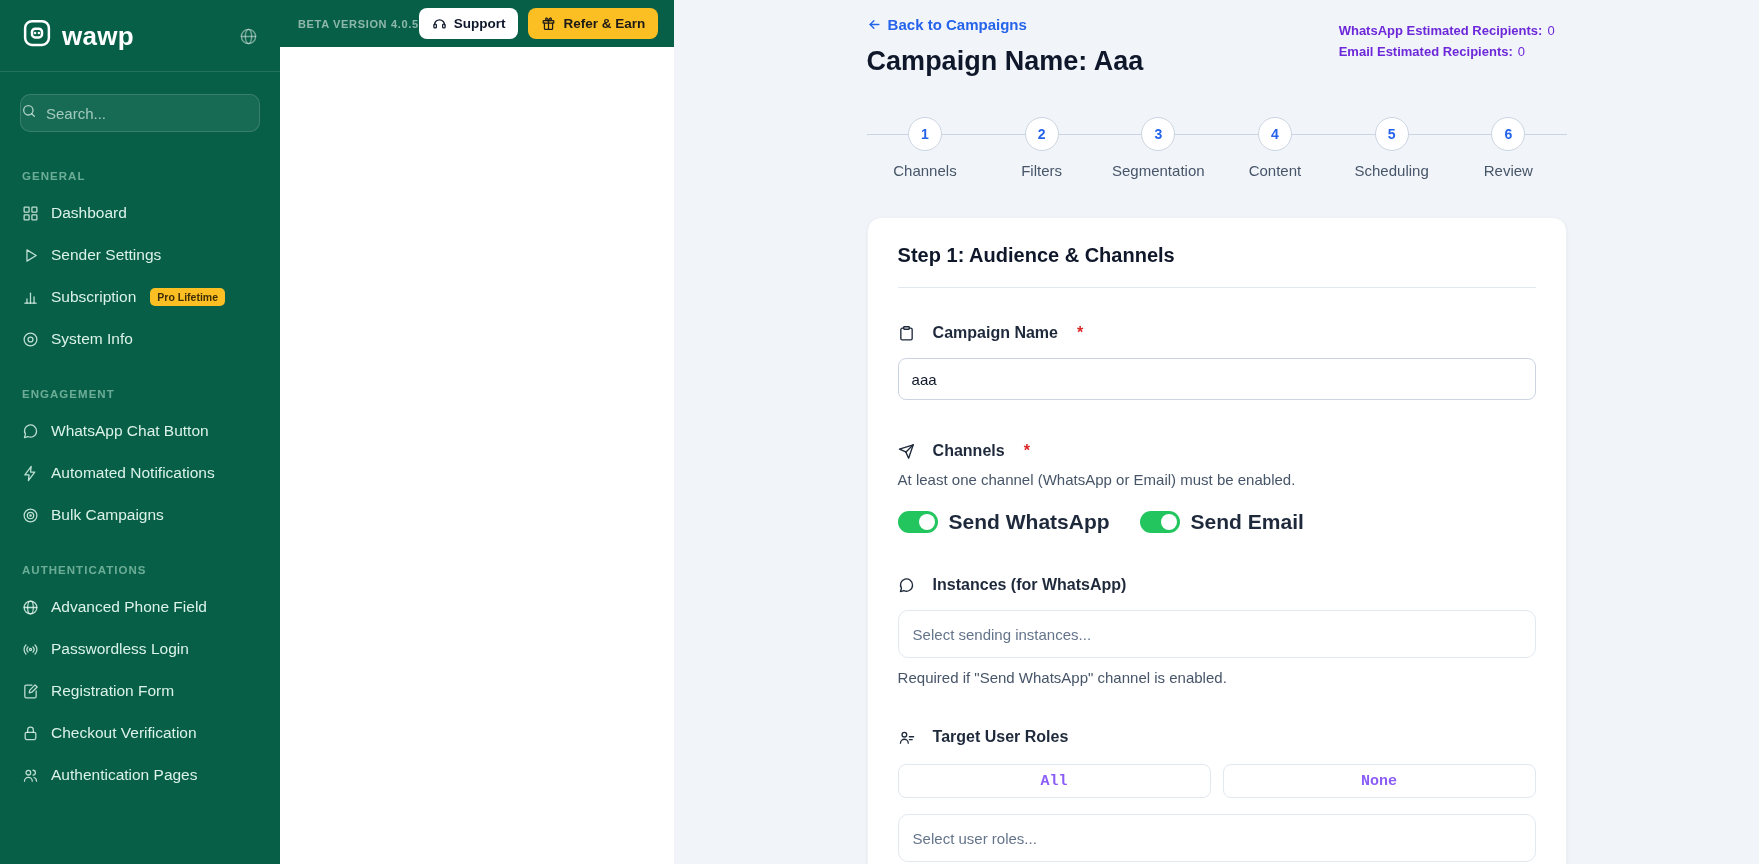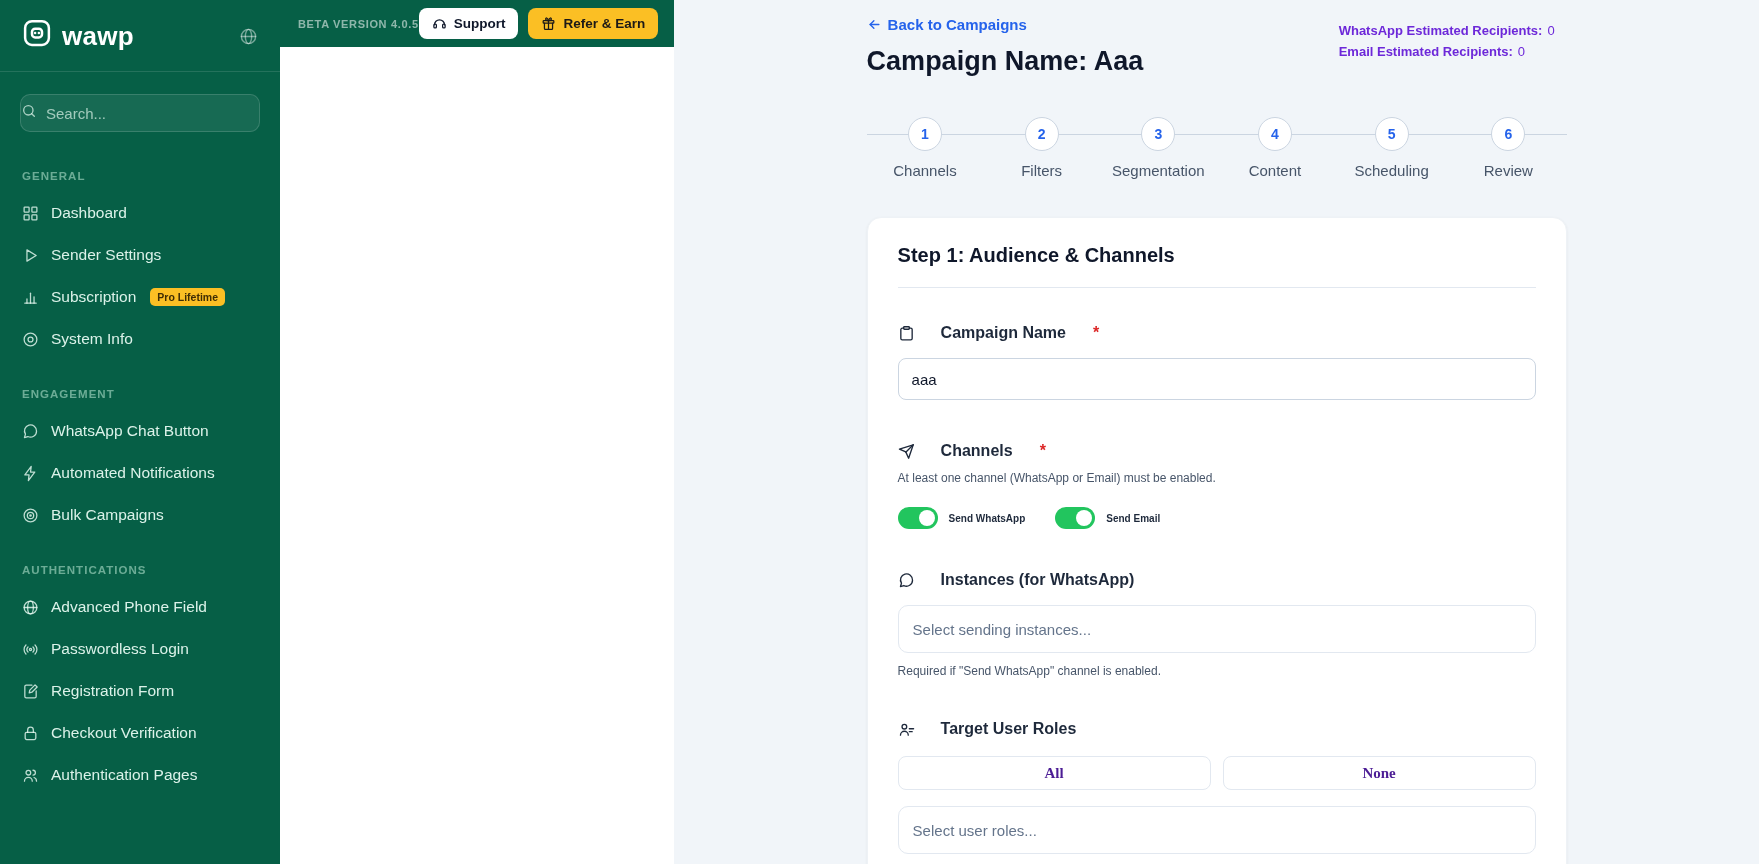--- a/index.html
+++ b/index.html
@@ -49,35 +49,35 @@
   .steps { display: flex; position: relative; }
   .step { flex: 1; display: flex; flex-direction: column; align-items: center; gap: 11px; cursor: pointer; }
   .step-circle { width: 34px; height: 34px; border-radius: 50%; background: #fff; border: 1px solid #cbd5e1; display: flex; align-items: center; justify-content: center; color: #2563eb; font-weight: 700; font-size: 14px; position: relative; z-index: 1; }
   .step-label { font-size: 15px; color: #475569; }
 
   
   .card { margin-top: 38px; background: #fff; border: 1px solid #eef2f6; border-radius: 14px; padding: 26px 30px 60px; box-shadow: 0 1px 3px rgba(15,23,42,.06); }
   .card-title { font-size: 20px; font-weight: 800; color: #0f172a; }
   .card hr { border: none; border-top: 1px solid #e2e8f0; margin: 20px 0 34px; }
   .field { margin-bottom: 42px; }
-  .field-label { display: flex; align-items: center; gap: 26px; font-weight: 700; font-size: 16px; color: #1e293b; margin-top: 36px; }
+  .field-label { display: flex; align-items: center; gap: 18px; font-weight: 700; font-size: 16px; color: #1e293b; margin-top: 36px; }
   .field-label svg { color: #1e293b; }
   .req { color: #dc2626; font-weight: 700; margin-left: 1px; }
   .text-input { margin-top: 16px; width: 100%; height: 42px; border: 1px solid #cbd5e1; border-radius: 8px; padding: 0 13px; font-size: 15px; color: #0f172a; font-family: inherit; outline: none; }
-  .helper { margin-top: 11px; font-size: 12px; color: #475569; }
+  .helper { margin-top: 11px; font-size: 15px; color: #475569; }
   .toggles-row { display: flex; align-items: center; gap: 30px; margin-top: 22px; }
-  .toggle-wrap { display: flex; align-items: center; gap: 11px; font-size: 10px; font-weight: 600; color: #1e293b; }
+  .toggle-wrap { display: flex; align-items: center; gap: 11px; font-size: 21px; font-weight: 600; color: #1e293b; }
   .toggle { width: 40px; height: 22px; border-radius: 999px; background: #cbd5e1; position: relative; cursor: pointer; flex-shrink: 0; }
   .toggle.on { background: #22c55e; }
   .toggle .knob { position: absolute; top: 3px; left: 3px; width: 16px; height: 16px; border-radius: 50%; background: #fff; }
   .toggle.on .knob { left: 21px; }
   .select-input { margin-top: 16px; width: 100%; height: 48px; border: 1px solid #e2e8f0; border-radius: 10px; padding: 8px 14px; font-size: 15px; color: #0f172a; font-family: inherit; outline: none; background: #fff; }
   .select-input::placeholder, .text-input::placeholder { color: #64748b; }
   .pill-row { display: flex; gap: 12px; margin-top: 18px; }
-  .pill-btn { flex: 1; height: 34px; background: #fff; border: 1px solid #e2e8f0; border-radius: 8px; font-size: 15px; font-weight: 700; color: #4c1d95; cursor: pointer; font-family: Liberation Serif, serif; }
+  .pill-btn { flex: 1; height: 34px; background: #fff; border: 1px solid #e2e8f0; border-radius: 8px; font-size: 15px; font-weight: 700; color: #8b5cf6; cursor: pointer; font-family: Liberation Mono, monospace; }
 </style>
 </head>
 <body>
 
 <div class="app">
 
   <aside class="sidebar">
     <div class="logo-row">
       <div class="logo">
         <span>

